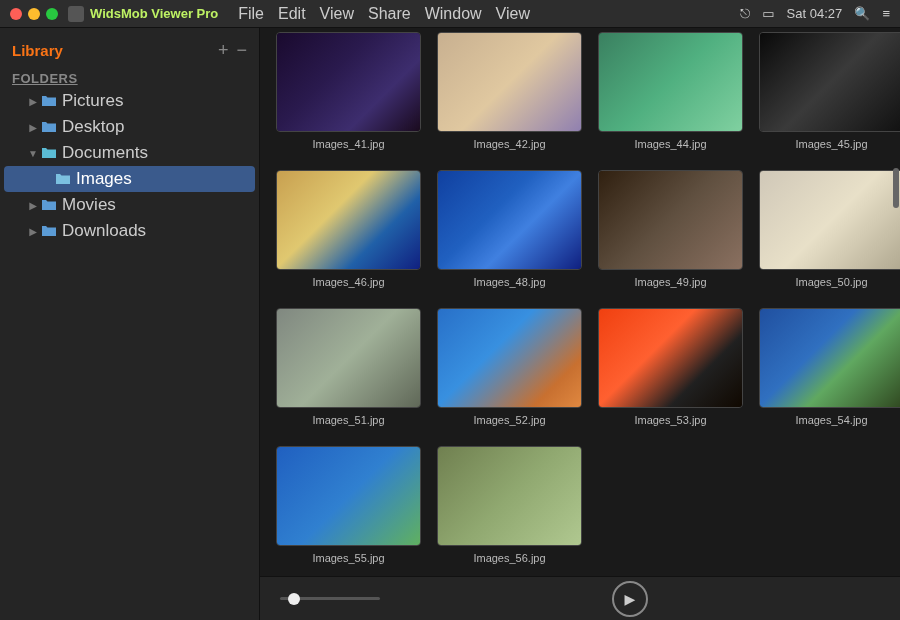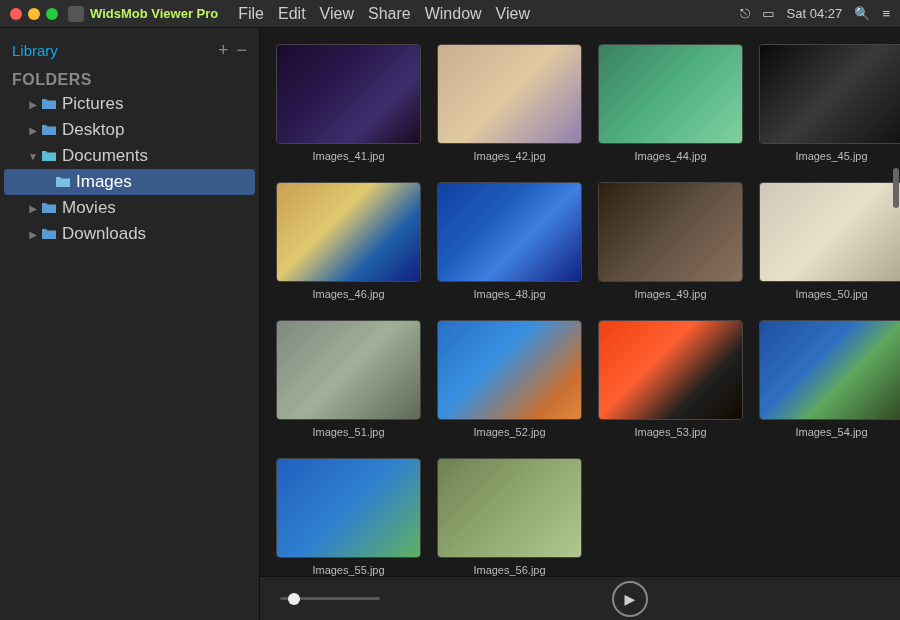--- a/index.html
+++ b/index.html
@@ -87,41 +87,42 @@
       padding-top: 8px;
     }
     .sidebar-header {
       display: flex;
       align-items: center;
       justify-content: space-between;
       padding: 4px 12px 8px 12px;
     }
     .sidebar-title {
       font-size: 15px;
-      font-weight: 400;
-      color: #0ea5e9;
+      font-weight: 700;
+      color: #f97316;
     }
     .sidebar-actions {
       display: flex;
       gap: 8px;
       color: #888;
       font-size: 18px;
     }
     .sidebar-actions span { cursor: pointer; }
 
     .tree-section {
       padding: 0 0 4px 0;
     }
     .tree-label {
-      font-size: 16px;
+      font-size: 13px;
       color: #888;
       padding: 2px 12px;
       font-weight: 600;
       text-transform: uppercase;
       letter-spacing: 0.5px;
+      text-decoration: underline;
     }
     .tree-item {
       display: flex;
       align-items: center;
       padding: 3px 8px 3px 0;
       cursor: pointer;
       border-radius: 4px;
       margin: 0 4px;
     }
     .tree-item.selected { background: #3a5a8c; }
@@ -161,21 +162,21 @@
       display: flex;
       flex-direction: column;
       overflow: hidden;
       background: #1a1a1a;
       position: relative;
     }
 
     .image-grid-scroll {
       flex: 1;
       overflow-y: auto;
-      padding: 16px 16px 0 16px;
+      padding: 4px 16px 0 16px;
     }
 
     .image-grid {
       display: grid;
       grid-template-columns: repeat(4, 1fr);
       gap: 20px 16px;
     }
 
     .image-cell {
       display: flex;

